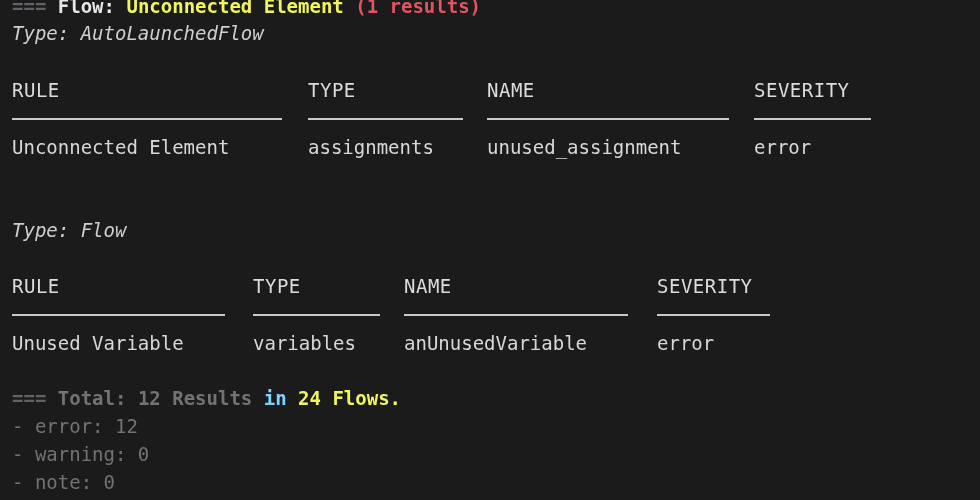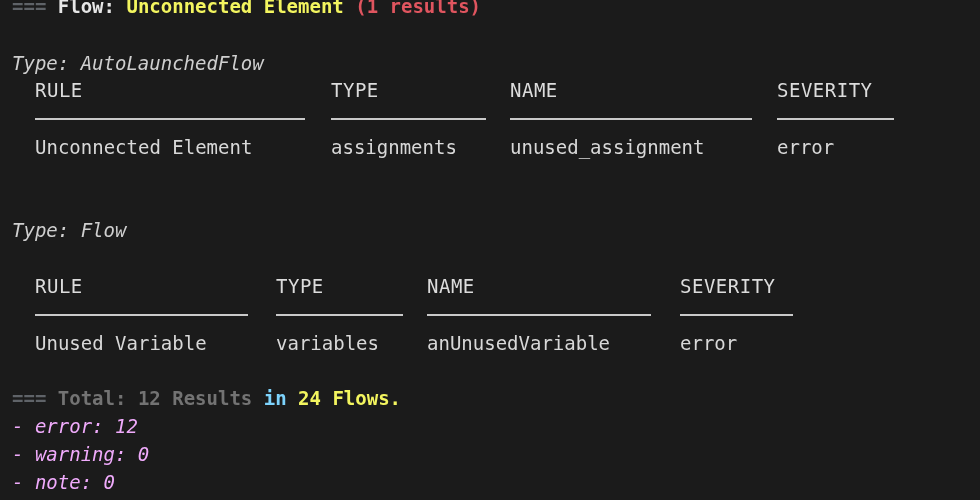--- a/index.html
+++ b/index.html
@@ -58,28 +58,27 @@
     color: #cfcfcf;
     font-weight: normal;
   }
 
   
   .total-word { color: #737373; font-weight: bold; }
   .total-red  { color: #737373; font-weight: bold; }
   .total-in   { color: #7dd3fc; font-weight: bold; }
   .total-yellow { color: #f3f55f; font-weight: bold; }
 
-  .tally { color: #f0abfc; font-weight: normal; font-style: italic; }
+  .tally { color: #737373; font-weight: normal; }
 
   
   .table {
     position: absolute;
     left: 0;
     width: 888px;
-    padding-left: 23px;
   }
   .trow {
     position: relative;
     height: 29px;
   }
   .cell {
     position: absolute;
     white-space: pre;
     font-size: 19px;
     line-height: 29px;
@@ -97,21 +96,21 @@
   }
   .sep-row { position: relative; height: 28px; }
 </style>
 </head>
 <body>
 
 <div class="terminal">
 
   <div class="line head-line" style="top:-8px;"><span class="eq">===</span><span> </span><span class="label-flow">Flow:</span><span> </span><span class="rule-name">Unconnected Element</span><span> </span><span class="results-count">(1 results)</span></div>
 
-  <div class="line type-line" style="top:19px;margin-top:30px;"><span>Type:</span><span> </span><span>AutoLaunchedFlow</span></div>
+  <div class="line type-line" style="top:19px;"><span>Type:</span><span> </span><span>AutoLaunchedFlow</span></div>
 
   <div class="table" style="top:76px;">
     <div class="trow">
       <div class="cell header" style="left:12px;">RULE</div>
       <div class="cell header" style="left:308px;">TYPE</div>
       <div class="cell header" style="left:487px;">NAME</div>
       <div class="cell header" style="left:754px;">SEVERITY</div>
     </div>
     <div class="sep-row">
       <div class="rulebar" style="left:12px;  width:270px;"></div>

